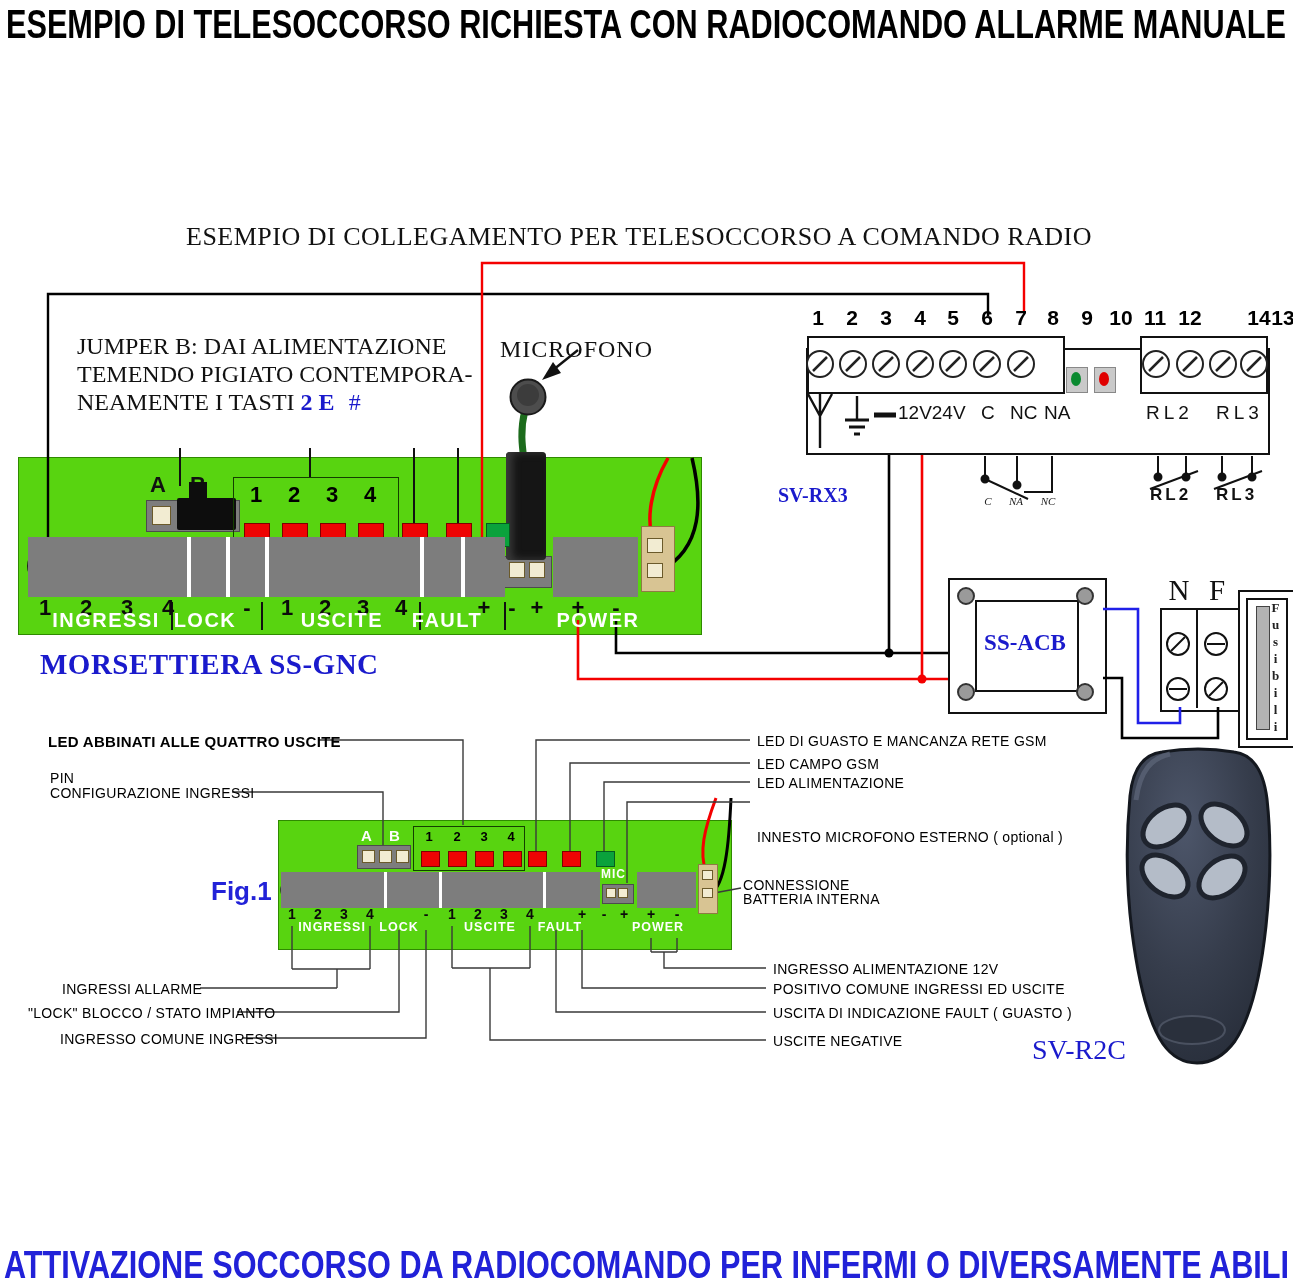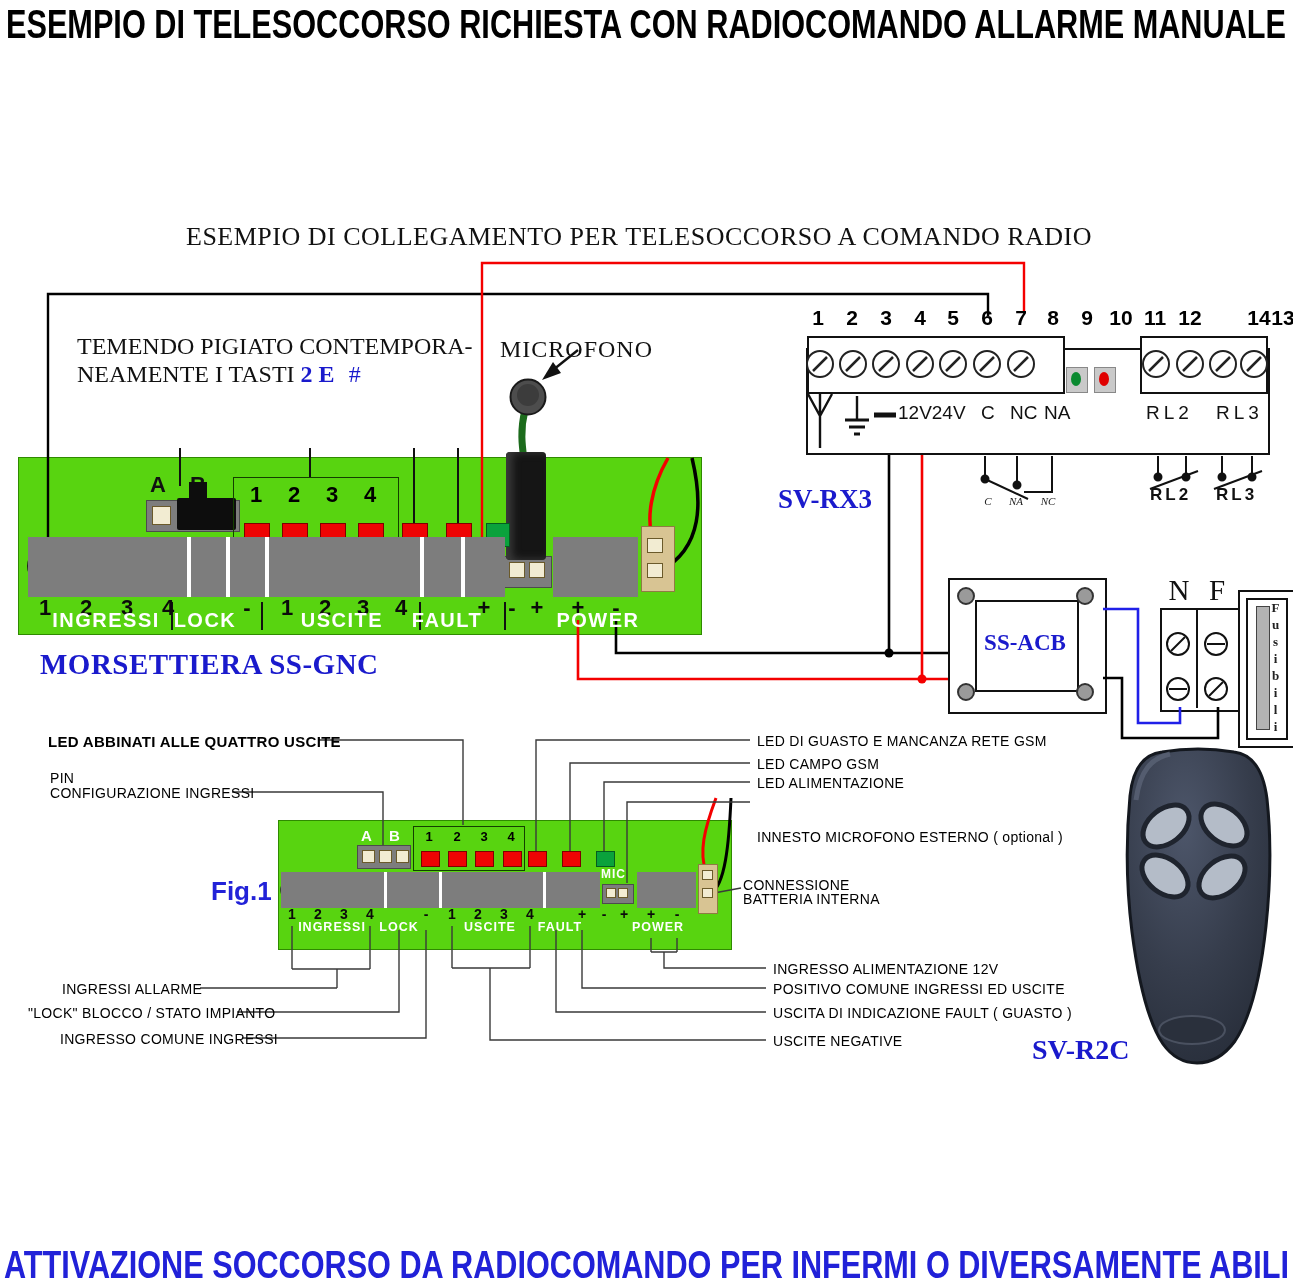--- a/index.html
+++ b/index.html
@@ -281,20 +281,21 @@
         <ellipse cx="1166" cy="826" rx="26" ry="17" transform="rotate(-38 1166 826)"></ellipse>
         <ellipse cx="1224" cy="825" rx="26" ry="17" transform="rotate(38 1224 825)"></ellipse>
         <ellipse cx="1165" cy="876" rx="26" ry="17" transform="rotate(38 1165 876)"></ellipse>
         <ellipse cx="1222" cy="877" rx="26" ry="17" transform="rotate(-38 1222 877)"></ellipse>
       </g>
       <ellipse cx="1192" cy="1030" rx="33" ry="14" fill="#2a303c" stroke="#4a5160" stroke-width="2"></ellipse>
     </g>
   </svg>
 
   <div class="abs serif" style="left:77px;top:332px;font-size:24px;line-height:28px;color:#111;">
+    <div>JUMPER B: DAI ALIMENTAZIONE</div>
     <div>TEMENDO PIGIATO CONTEMPORA-</div>
     <div class="nowrap">
       <span>NEAMENTE I TASTI</span>
       <span class="bluet" style="font-weight:bold;">2 E</span>
       <span class="bluet" style="margin-left:8px;">#</span>
     </div>
   </div>
 
   <div class="abs serif nowrap" style="left:500px;top:336px;font-size:24px;letter-spacing:1px;color:#111;">MICROFONO</div>
 
@@ -324,21 +325,21 @@
   <span class="rxlab" style="left:981px;">C</span>
   <span class="rxlab" style="left:1010px;">NC</span>
   <span class="rxlab" style="left:1044px;">NA</span>
   <span class="rxlab" style="left:1146px;letter-spacing:4px;">RL2</span>
   <span class="rxlab" style="left:1216px;letter-spacing:4px;">RL3</span>
   <span class="relaylab" style="left:988px;">C</span>
   <span class="relaylab" style="left:1016px;">NA</span>
   <span class="relaylab" style="left:1048px;">NC</span>
   <span class="rllab" style="left:1150px;">RL2</span>
   <span class="rllab" style="left:1216px;">RL3</span>
-  <div class="abs serif bluet nowrap" style="left:778px;top:484px;font-size:27px;font-weight:bold;">SV-RX3</div>
+  <div class="abs serif bluet nowrap" style="left:778px;top:484px;font-size:20px;font-weight:bold;">SV-RX3</div>
 
   <span class="abs" style="left:150px;top:472px;font-size:22px;font-weight:bold;color:#111;">A</span>
   <span class="abs" style="left:190px;top:472px;font-size:22px;font-weight:bold;color:#111;">B</span>
   <div class="jumperbase" style="left:146px;top:500px;width:92px;height:30px;"></div>
   <div class="pinsq" style="left:152px;top:506px;width:17px;height:17px;"></div>
   <div class="abs" style="left:177px;top:498px;width:59px;height:32px;background:#0d0d0d;border-radius:2px;"></div>
   <div class="abs" style="left:189px;top:482px;width:18px;height:18px;background:#0d0d0d;"></div>
 
   <div class="ledbox" style="left:233px;top:477px;width:164px;height:79px;"></div>
   <span class="lednum1" style="left:256px;">1</span>
@@ -457,19 +458,19 @@
 
   <div class="co" style="left:62px;top:981px;">INGRESSI ALLARME</div>
   <div class="co" style="left:28px;top:1005px;">"LOCK" BLOCCO / STATO IMPIANTO</div>
   <div class="co" style="left:60px;top:1031px;">INGRESSO COMUNE INGRESSI</div>
 
   <div class="co" style="left:773px;top:961px;">INGRESSO  ALIMENTAZIONE 12V</div>
   <div class="co" style="left:773px;top:981px;">POSITIVO COMUNE  INGRESSI  ED USCITE</div>
   <div class="co" style="left:773px;top:1005px;">USCITA DI INDICAZIONE FAULT ( GUASTO )</div>
   <div class="co" style="left:773px;top:1033px;">USCITE NEGATIVE</div>
 
-  <div class="abs serif bluet nowrap" style="left:1032px;top:1034px;font-size:28px;font-weight:bold;">SV-R2C</div>
+  <div class="abs serif bluet nowrap" style="left:1032px;top:1034px;font-size:28px;font-weight:normal;">SV-R2C</div>
 
   <svg width="1293" height="44" style="top:1242px;">
     <text x="4" y="36" font-family="Liberation Sans, sans-serif" font-weight="bold" font-size="38" fill="#2121d8" textLength="1285" lengthAdjust="spacingAndGlyphs">ATTIVAZIONE SOCCORSO DA RADIOCOMANDO PER INFERMI O DIVERSAMENTE ABILI</text>
   </svg>
 
 </div>
 
 </body></html>

